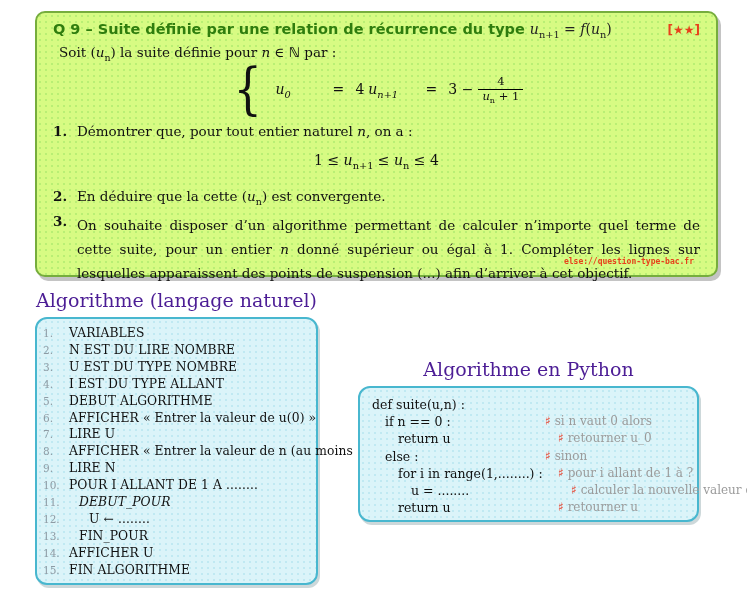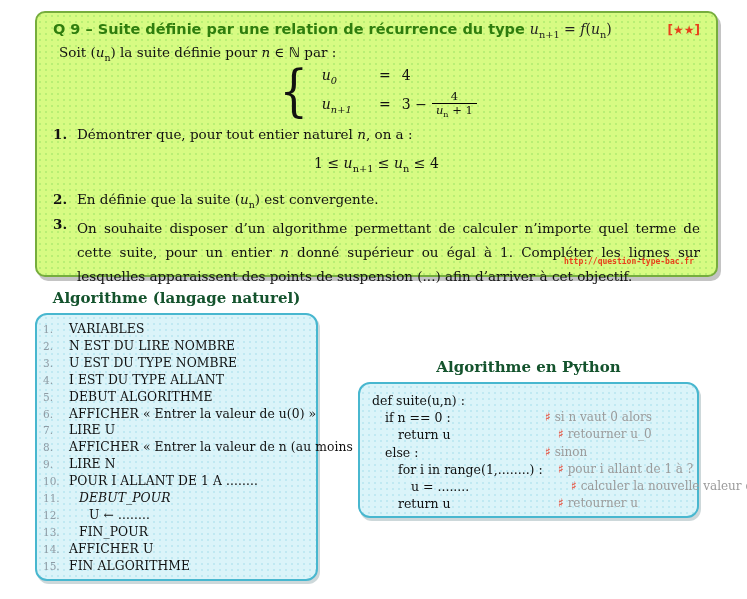--- a/index.html
+++ b/index.html
@@ -22,36 +22,36 @@
     box-shadow:3px 4px 0 #c4c4c4;
     padding:8px 16px 6px 16px;
   }
   .q-header{display:flex;align-items:baseline;justify-content:space-between;}
   .q-title{font-family:"DejaVu Sans", sans-serif;font-weight:bold;font-size:14.5px;color:#2f7d0e;}
   .q-title .m{font-family:"DejaVu Serif", serif;font-weight:normal;color:#222;font-size:14px;}
   .q-stars{color:#e8411b;font-family:"DejaVu Sans", sans-serif;font-size:12px;font-weight:bold;white-space:nowrap;}
   .intro{font-size:13.5px;margin-top:7px;padding-left:6px;}
   .eq-system{display:flex;justify-content:center;align-items:center;margin:4px 0 2px 0;}
   .brace{font-size:56px;font-weight:200;line-height:50px;margin-right:10px;transform:scaleX(.8);}
-  .eq-rows{display:flex;flex-direction:column;gap:4px;font-size:14px;}
+  .eq-rows{display:flex;flex-direction:row;gap:4px;font-size:14px;}
   .eq-row{display:flex;align-items:center;min-height:22px;}
   .eq-lhs{min-width:46px;}
   .eq-eq{width:34px;text-align:center;}
   .eq-rhs{display:flex;align-items:center;}
   .frac{display:inline-flex;flex-direction:column;align-items:center;font-size:11.5px;margin-left:5px;line-height:1.15;}
   .frac .den{border-top:1.3px solid #000;padding:0 4px;}
   .item{display:flex;margin-top:9px;font-size:13.5px;}
   .item .inum{font-weight:bold;width:24px;flex:0 0 24px;}
   .ineq{text-align:center;font-size:14px;margin:13px 0 20px 0;}
   .item3-body{line-height:24px;text-align:justify;}
   .src-url{position:absolute;right:22px;bottom:7px;}
   .src-url a{font-family:"DejaVu Sans Mono", monospace;font-size:8px;color:#e8411b;font-weight:bold;text-decoration:none;}
 
   
-  .algo-title{color:#14532d;font-size:15px;text-align:center;margin-bottom:6px;font-weight:bold;}
+  .algo-title{color:#4c1d95;font-size:19px;text-align:center;margin-bottom:6px;}
   #natural-section{position:absolute;left:35px;top:289px;width:283px;}
   #natural-box{
     box-sizing:border-box;width:283px;height:268px;
     border:2px solid #48b7cf;border-radius:12px;
     background-color:#dbf4f9;
     background-image:radial-gradient(#c0e9f2 1px, rgba(0,0,0,0) 1.3px);
     background-size:6px 6px;
     box-shadow:2px 3px 0 #cdd8da;
     padding:6px 6px 4px 6px;
   }
@@ -112,30 +112,30 @@
 
   <div class="item">
     <span class="inum">1.</span>
     <span><span>Démontrer que, pour tout entier naturel </span><span class="i">n</span><span>, on a :</span></span>
   </div>
 
   <div class="ineq"><span>1 ≤ </span><span class="i">u</span><sub>n+1</sub><span> ≤ </span><span class="i">u</span><sub>n</sub><span> ≤ 4</span></div>
 
   <div class="item">
     <span class="inum">2.</span>
-    <span><span>En définie que la suite (</span><span class="i">u</span><sub>n</sub><span>) est convergente.</span></span>
+    <span><span>En déduire que la cette (</span><span class="i">u</span><sub>n</sub><span>) est convergente.</span></span>
   </div>
 
   <div class="item">
     <span class="inum">3.</span>
     <span class="item3-body"><span>On souhaite disposer d’un algorithme permettant de calculer n’importe quel terme de cette suite, pour un entier </span><span class="i">n</span><span> donné supérieur ou égal à 1. Compléter les lignes sur lesquelles apparaissent des points de suspension (...) afin d’arriver à cet objectif.</span></span>
   </div>
 
   <div class="src-url">
-    <a href="#">http://question-type-bac.fr</a>
+    <a href="#">else://question-type-bac.fr</a>
   </div>
 </div>
 
 <div id="natural-section">
   <div class="algo-title">Algorithme (langage naturel)</div>
   <div id="natural-box">
     <div>
         <div class="nat-line">
           <span class="lnum">1.</span>
           <span class="ltxt b" style="padding-left: 0px;">VARIABLES</span>

